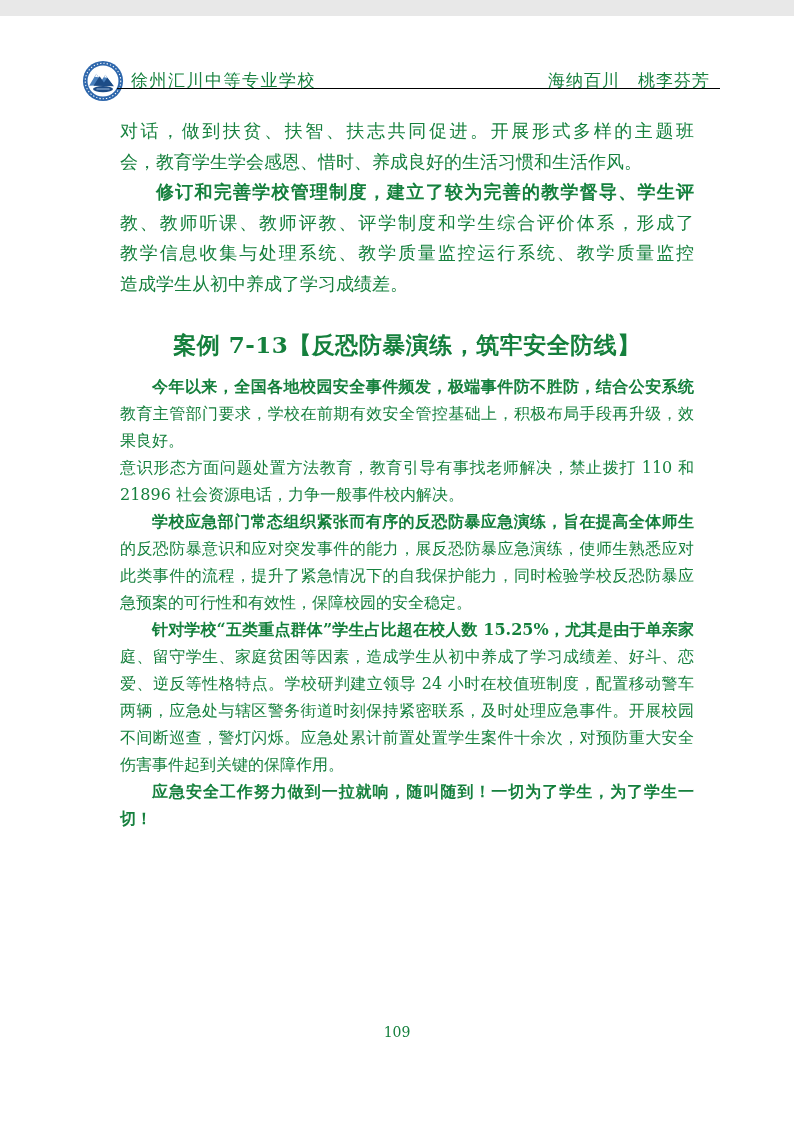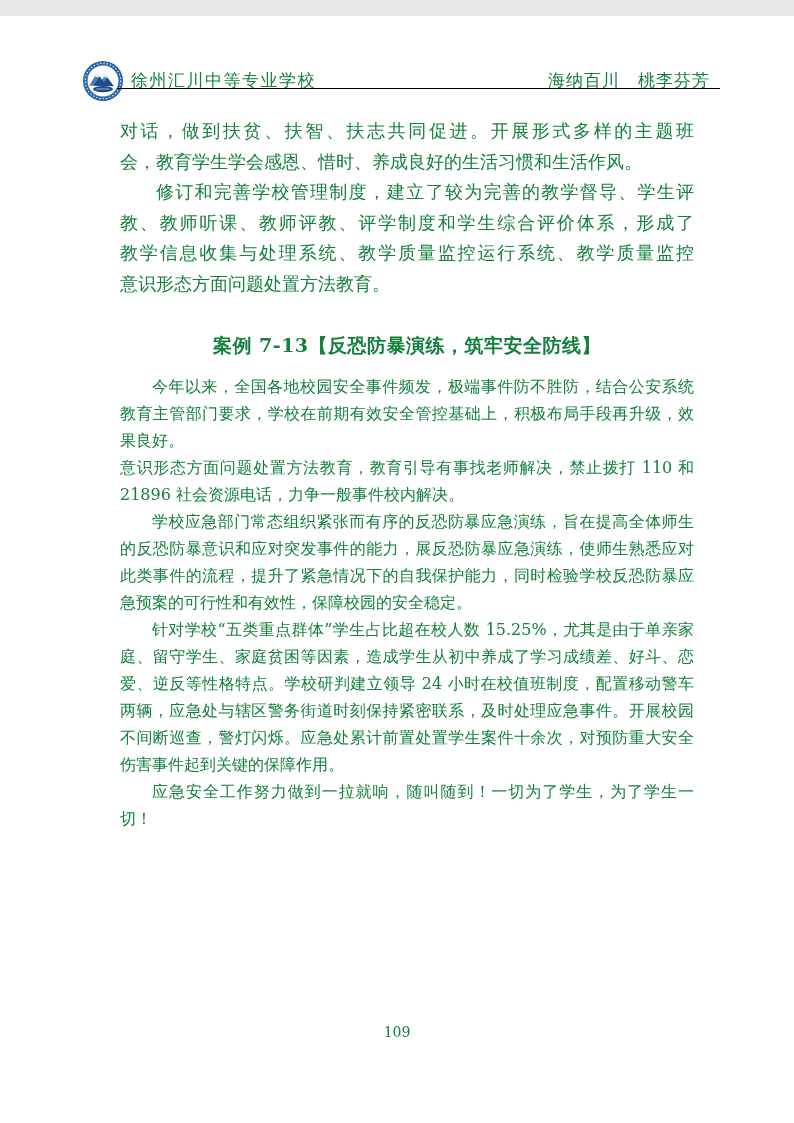--- a/index.html
+++ b/index.html
@@ -32,27 +32,27 @@
   .doc {
     position:absolute; left:120px; top:100px; width:574px;
   }
   .para { margin:0; }
   .para .tline {
     text-align:justify;
     text-align-last:justify;
     white-space:nowrap;
   }
   .para .tline.last { text-align-last:left; white-space:normal; }
-  .para .tline.indent { text-indent:2em; }
+  .para .tline.indent { text-indent:2em;font-weight:bold; }
   .para.song .tline { font-size:18px; line-height:30.5px; }
   .para.kai  .tline { font-size:16px; line-height:27px; }
 
   .case-title {
     margin-top:34px; margin-bottom:16px;
-    font-size:19px; font-weight:bold;
+    font-size:23px; font-weight:bold;
     line-height:24px; text-align:center; letter-spacing:0.5px;
   }
 
   
   .page-number {
     position:absolute; left:0; top:1008px; width:100%;
     text-align:center; font-size:14px;
   }
 </style>
 </head>
@@ -79,21 +79,21 @@
 
   <div class="doc">
       <div class="para song">
         <div class="tline">对话，做到扶贫、扶智、扶志共同促进。开展形式多样的主题班</div>
         <div class="tline last">会，教育学生学会感恩、惜时、养成良好的生活习惯和生活作风。</div>
       </div>
       <div class="para song">
         <div class="tline indent">修订和完善学校管理制度，建立了较为完善的教学督导、学生评</div>
         <div class="tline">教、教师听课、教师评教、评学制度和学生综合评价体系，形成了</div>
         <div class="tline">教学信息收集与处理系统、教学质量监控运行系统、教学质量监控</div>
-        <div class="tline last">意识形态方面问题处置方法教育。</div>
+        <div class="tline last">造成学生从初中养成了学习成绩差。</div>
       </div>
       <div class="case-title">案例 7-13【反恐防暴演练，筑牢安全防线】</div>
       <div class="para kai">
         <div class="tline indent">今年以来，全国各地校园安全事件频发，极端事件防不胜防，结合公安系统</div>
         <div class="tline">教育主管部门要求，学校在前期有效安全管控基础上，积极布局手段再升级，效</div>
         <div class="tline last">果良好。</div>
       </div>
       <div class="para kai">
         <div class="tline">意识形态方面问题处置方法教育，教育引导有事找老师解决，禁止拨打 110 和</div>
         <div class="tline last">21896 社会资源电话，力争一般事件校内解决。</div>

